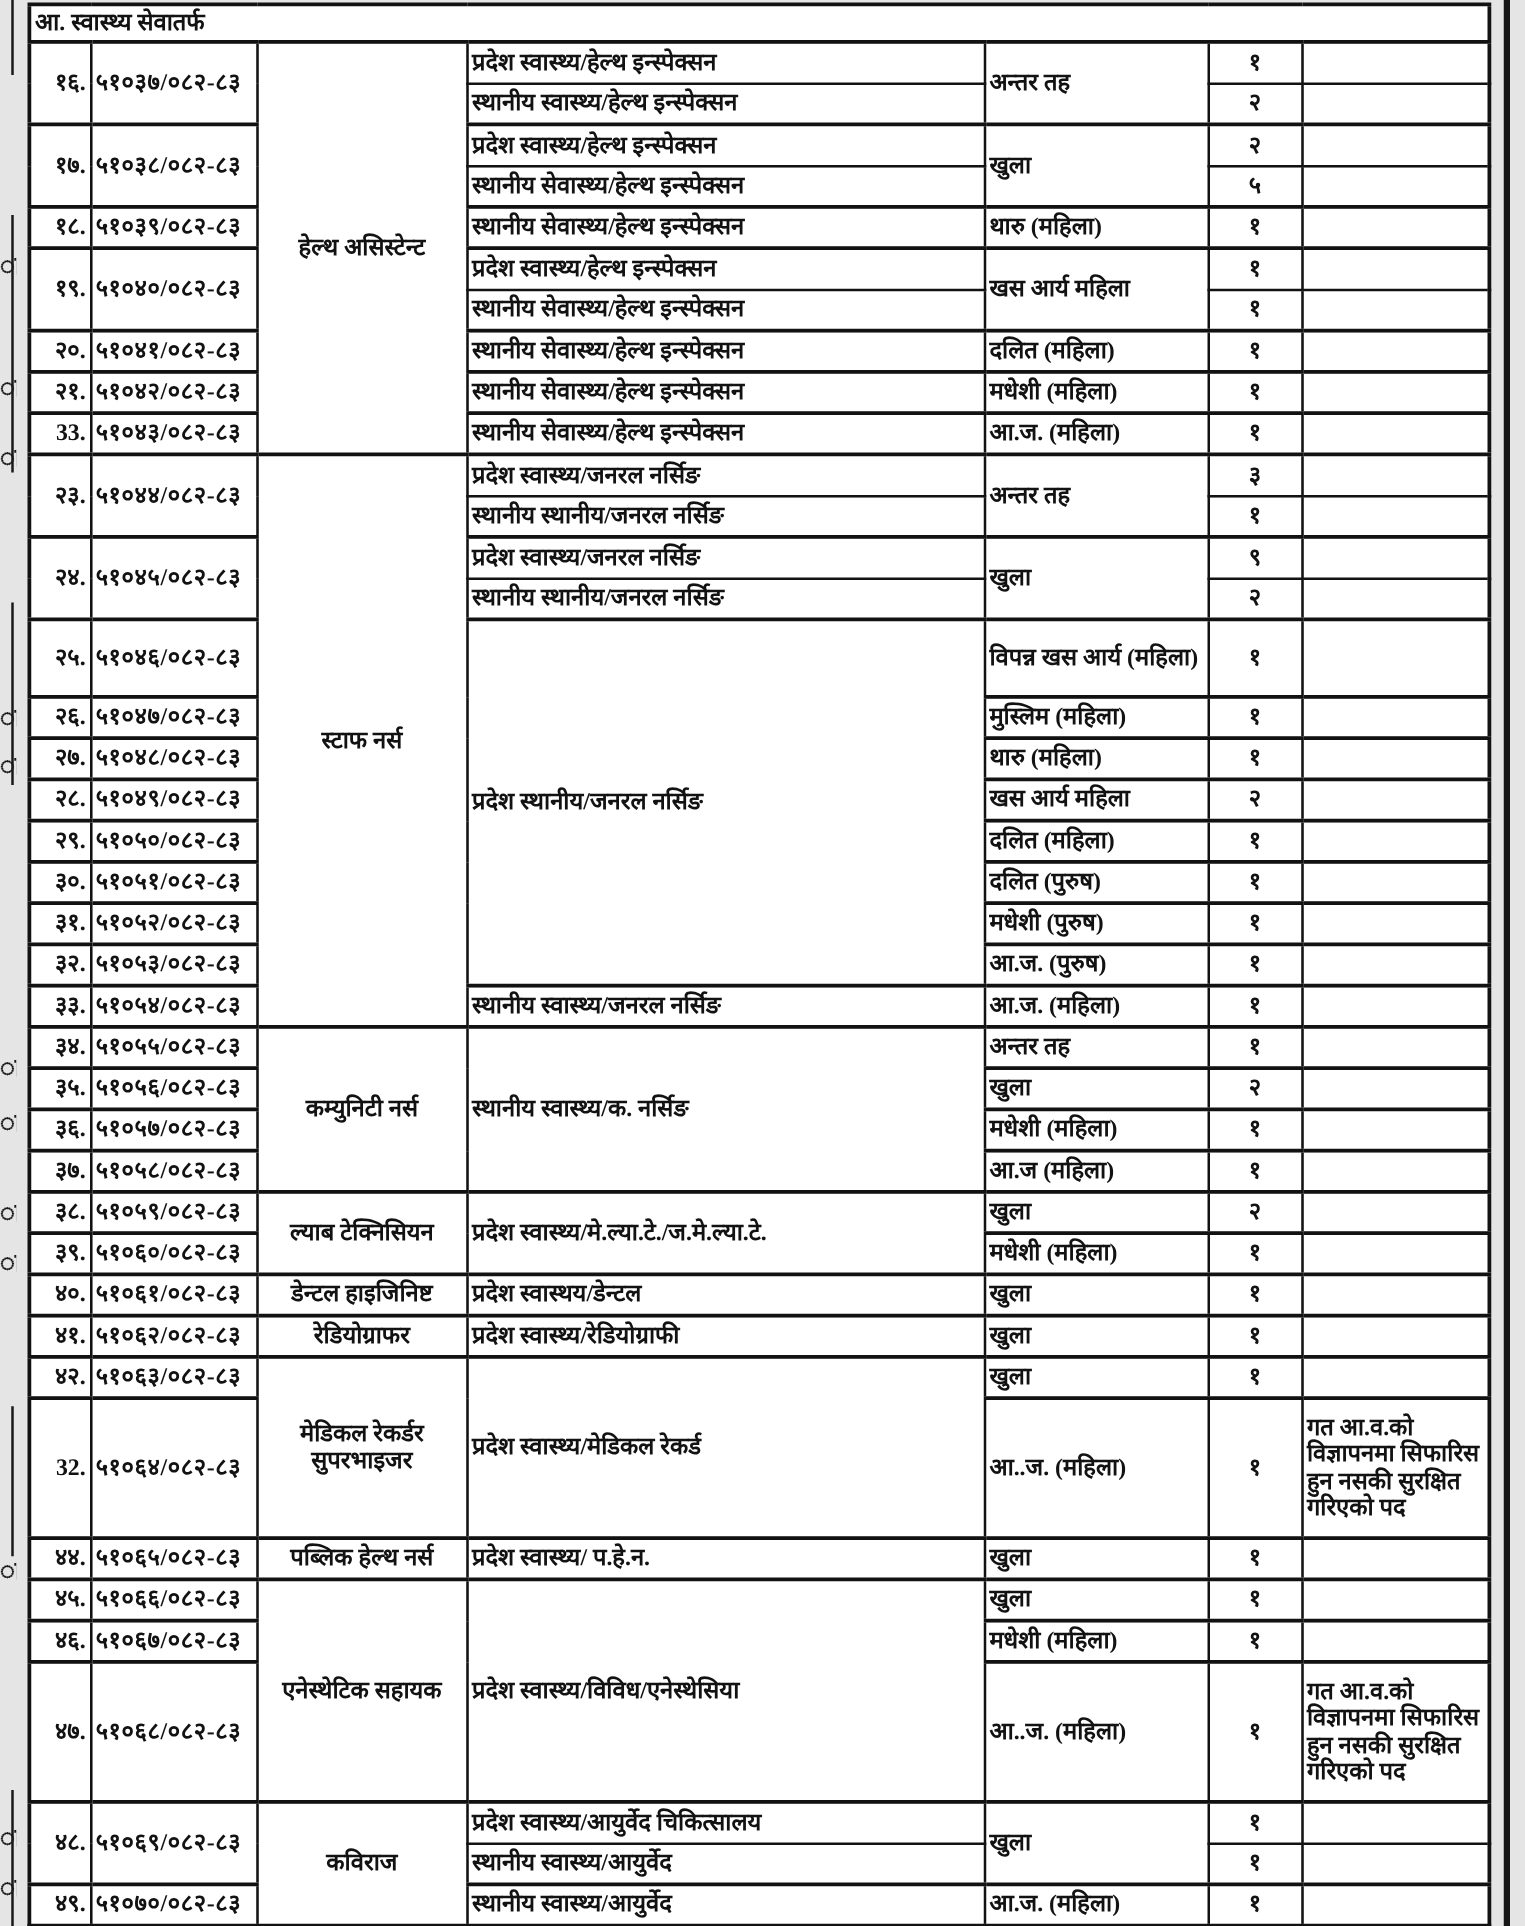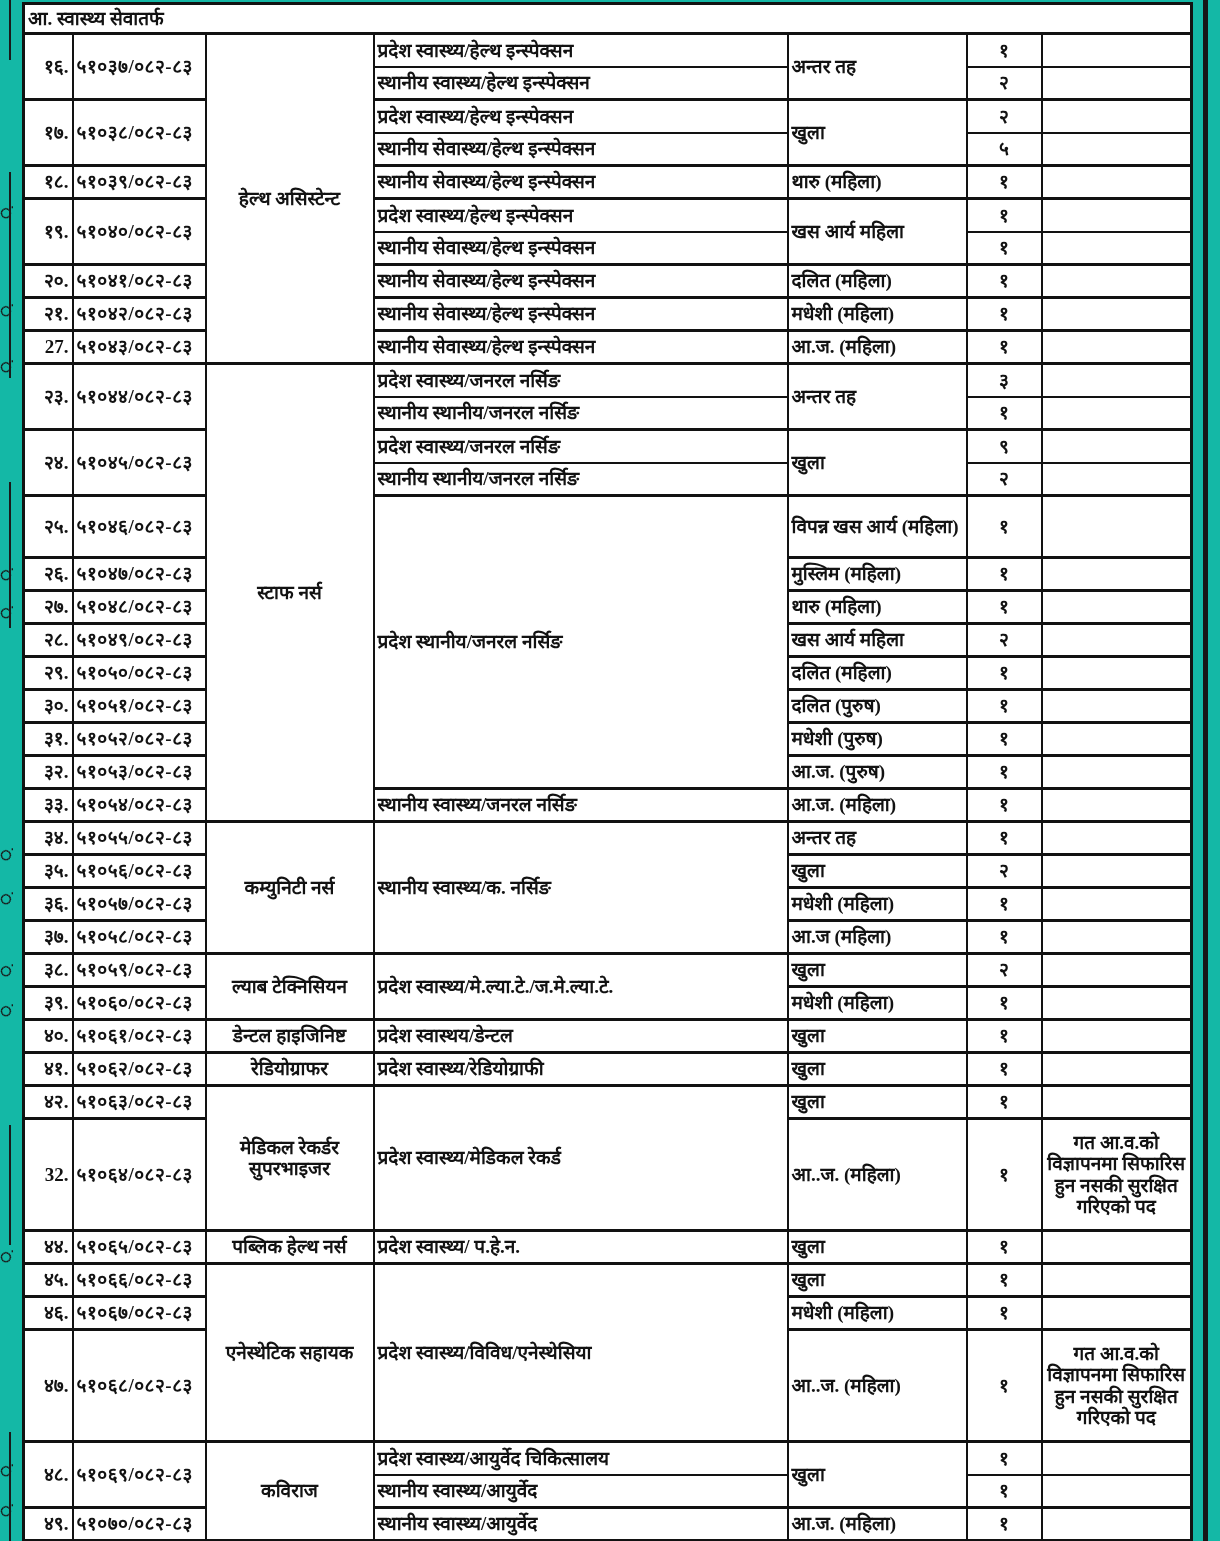--- a/index.html
+++ b/index.html
@@ -8,21 +8,21 @@
     width: 1220px;
     height: 1541px;
     overflow: hidden;
     background: #ffffff;
     font-family: "Liberation Serif", "DejaVu Serif", serif;
   }
   #page {
     position: relative;
     width: 1220px;
     height: 1541px;
-    background: #14b8a6;
+    background: #e5e5e5;
   }
   table.vacancy {
     position: absolute;
     left: 22px;
     top: 2px;
     border-collapse: collapse;
     table-layout: fixed;
     border: 3px solid #121212;
   }
   table.vacancy td {
@@ -43,21 +43,21 @@
     text-align: left;
     padding-left: 7px;
     background: #f7f7f7;
   }
   td.c-sn     { text-align: right; }
   td.c-advt   { text-align: left; padding-left: 5px; letter-spacing: 0.5px; }
   td.c-post   { text-align: center; padding-left: 5px; }
   td.c-group  { text-align: left; padding-left: 5px; margin-top: 34px; }
   td.c-cat    { text-align: left; }
   td.c-count  { text-align: center; }
-  td.c-remark { text-align: center; font-size: 17.5px; line-height: 1.3; padding: 2px 10px; }
+  td.c-remark { text-align: left; font-size: 17.5px; line-height: 1.3; padding: 2px 10px; }
   
   .right-border {
     position: absolute;
     top: 0;
     background: #161616;
   }
   .left-seg {
     position: absolute;
     left: 9px;
     width: 2px;
@@ -150,21 +150,21 @@
         </tr>
         <tr class="major">
           <td class="c-sn">२१.</td>
           <td class="c-advt">५१०४२/०८२-८३</td>
           <td class="c-group">स्थानीय सेवास्थ्य/हेल्थ इन्स्पेक्सन</td>
           <td class="c-cat">मधेशी (महिला)</td>
           <td class="c-count">१</td>
           <td class="c-remark"></td>
         </tr>
         <tr class="major">
-          <td class="c-sn">27.</td>
+          <td class="c-sn">33.</td>
           <td class="c-advt">५१०४३/०८२-८३</td>
           <td class="c-group">स्थानीय सेवास्थ्य/हेल्थ इन्स्पेक्सन</td>
           <td class="c-cat">आ.ज. (महिला)</td>
           <td class="c-count">१</td>
           <td class="c-remark"></td>
         </tr>
         <tr class="major">
           <td rowspan="2" class="c-sn">२३.</td>
           <td rowspan="2" class="c-advt">५१०४४/०८२-८३</td>
           <td rowspan="13" class="c-post">स्टाफ नर्स</td>

